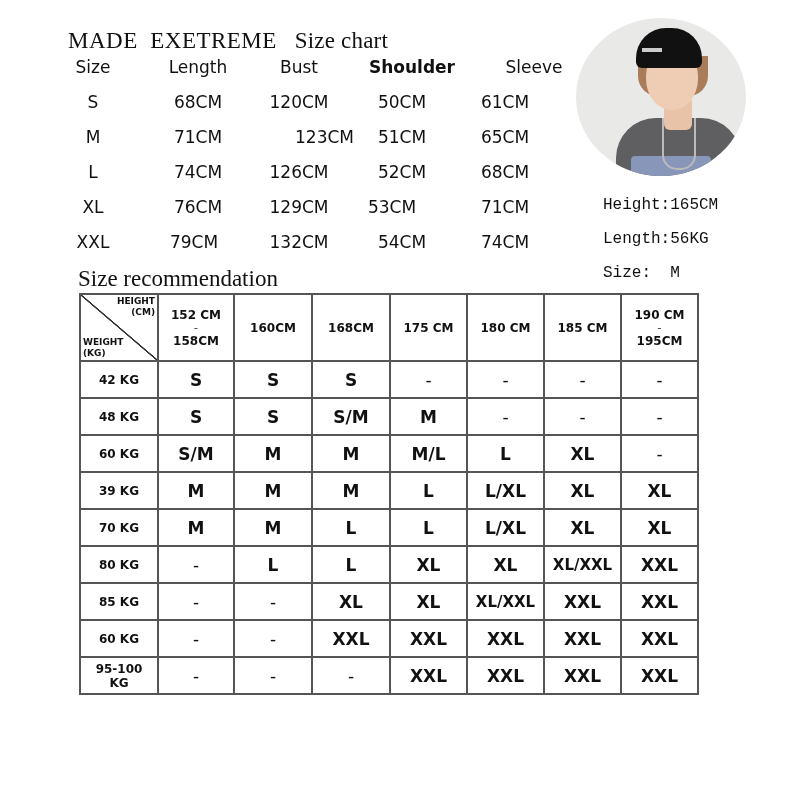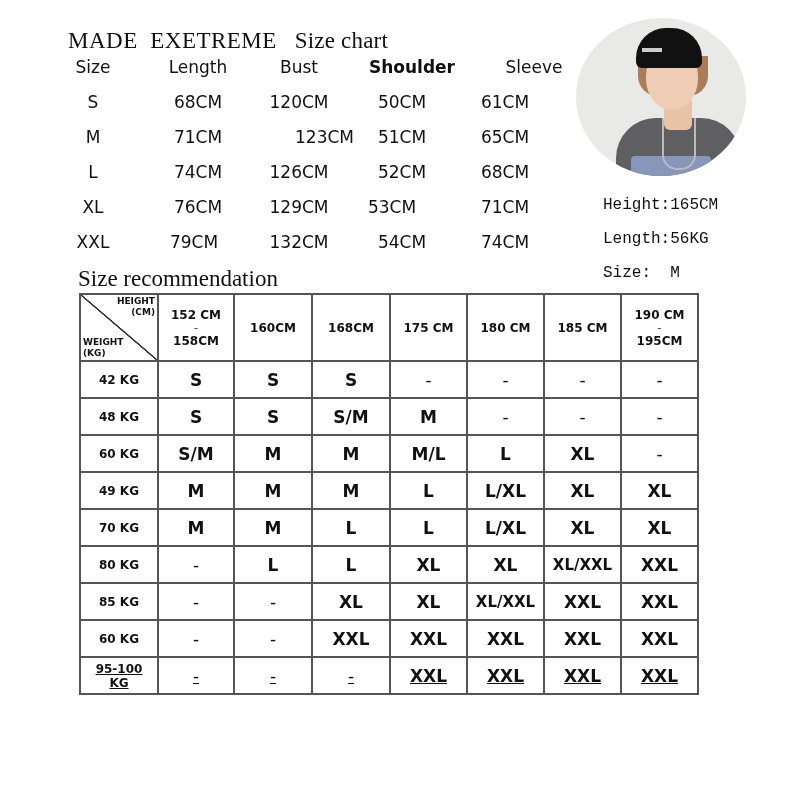--- a/index.html
+++ b/index.html
@@ -165,21 +165,21 @@
         <td class="wt">60 KG</td>
         <td class="val">S/M</td>
         <td class="val">M</td>
         <td class="val">M</td>
         <td class="val">M/L</td>
         <td class="val">L</td>
         <td class="val">XL</td>
         <td class="val" style="font-weight: normal;">-</td>
       </tr>
       <tr style="height: 37px;">
-        <td class="wt">49 KG</td>
+        <td class="wt">39 KG</td>
         <td class="val">M</td>
         <td class="val">M</td>
         <td class="val">M</td>
         <td class="val">L</td>
         <td class="val">L/XL</td>
         <td class="val">XL</td>
         <td class="val">XL</td>
       </tr>
       <tr style="height: 37px;">
         <td class="wt">70 KG</td>
@@ -214,21 +214,21 @@
       <tr style="height: 37px;">
         <td class="wt">60 KG</td>
         <td class="val" style="font-weight: normal;">-</td>
         <td class="val" style="font-weight: normal;">-</td>
         <td class="val">XXL</td>
         <td class="val">XXL</td>
         <td class="val">XXL</td>
         <td class="val">XXL</td>
         <td class="val">XXL</td>
       </tr>
-      <tr style="height: 37px; text-decoration: underline;">
+      <tr style="height: 37px;">
         <td class="wt" style="line-height: 14px; padding: 0px 10px;">95-100 KG</td>
         <td class="val" style="font-weight: normal;">-</td>
         <td class="val" style="font-weight: normal;">-</td>
         <td class="val" style="font-weight: normal;">-</td>
         <td class="val">XXL</td>
         <td class="val">XXL</td>
         <td class="val">XXL</td>
         <td class="val">XXL</td>
       </tr>
     </tbody>

